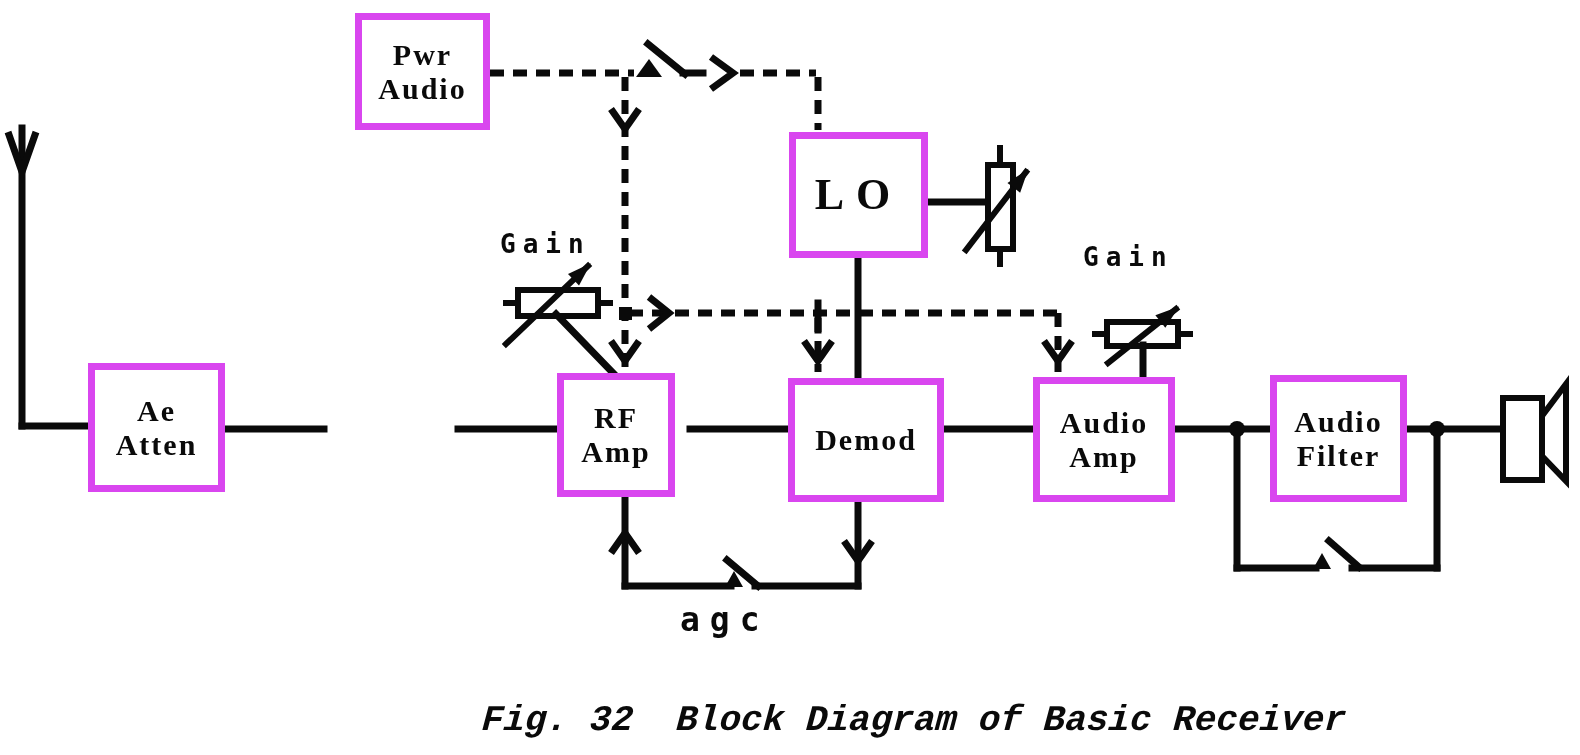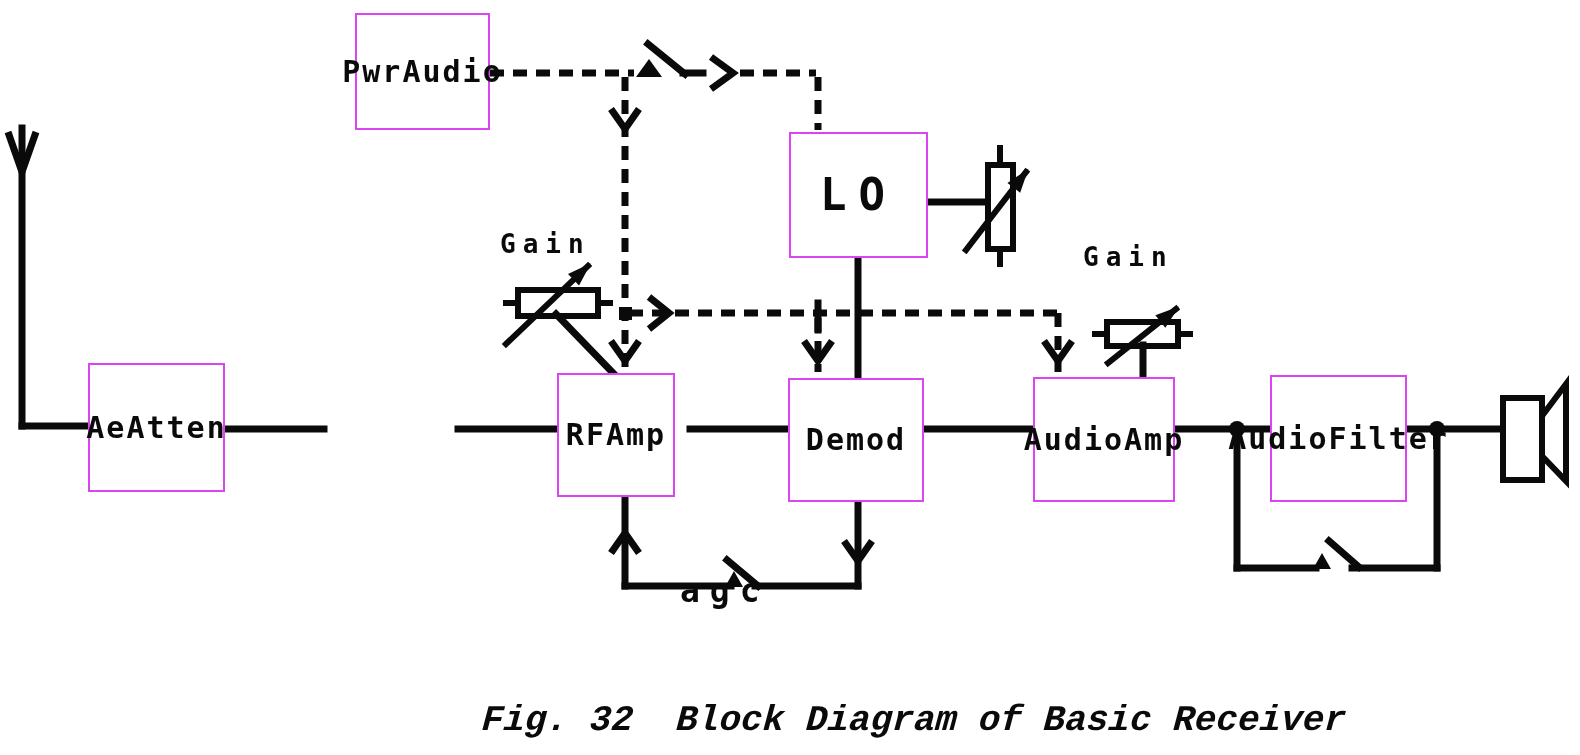--- a/index.html
+++ b/index.html
@@ -8,23 +8,23 @@
     font-family:"DejaVu Sans Mono", monospace;color:#0a0a0a;overflow:hidden;
   }
   svg.wires{position:absolute;left:0;top:0;width:1580px;height:755px;}
   .w   {stroke:#0a0a0a;stroke-width:7;fill:none;stroke-linecap:square;}
   .w6  {stroke:#0a0a0a;stroke-width:6;fill:none;stroke-linecap:square;}
   .wd  {stroke:#0a0a0a;stroke-width:7;fill:none;stroke-dasharray:14 9;stroke-linecap:butt;}
   .arr {stroke:#0a0a0a;stroke-width:7;fill:none;stroke-linecap:butt;stroke-linejoin:miter;}
   .ink {fill:#0a0a0a;stroke:none;}
   .boxfill{fill:#ffffff;stroke:#0a0a0a;stroke-width:6;}
   .block{
-    position:absolute;box-sizing:border-box;border:2px solid #d946ef;background:#ffffff;
-    display:flex;align-items:center;justify-content:center;
-    font-weight:bold;font-size:30px;line-height:1.12;letter-spacing:2px;text-align:center;
+    position:absolute;box-sizing:border-box;border:7px solid #d946ef;background:#ffffff;
+    display:flex;flex-direction:column;align-items:center;justify-content:center;
+    font-weight:bold;font-size:30px;line-height:1.12;letter-spacing:2px;text-align:center;font-family:Liberation Serif, serif;
   }
   .block.lo{font-size:44px;letter-spacing:12px;align-items:center;}
   .floating-label{
     position:absolute;font-weight:bold;font-size:26px;letter-spacing:7px;white-space:pre;
   }
   .agc-label{font-size:33px;letter-spacing:10px;}
   .caption{
     position:absolute;left:482px;top:700px;
     font-family:"Liberation Mono", monospace;font-style:italic;font-weight:bold;
     font-size:36px;white-space:pre;color:#0a0a0a;transform:skewX(-4deg);
@@ -154,33 +154,33 @@
     <span>Ae</span>
     <span>Atten</span>
   </div>
 
 
   <div class="block" style="left:557px;top:373px;width:118px;height:124px">
     <span>RF</span>
     <span>Amp</span>
   </div>
 
-  <div class="block" style="left:788px;top:378px;width:136px;height:124px">
+  <div class="block" style="left:788px;top:378px;width:156px;height:124px">
     <span>Demod</span>
   </div>
 
   <div class="block" style="left:1033px;top:377px;width:142px;height:125px">
     <span>Audio</span>
     <span>Amp</span>
   </div>
 
   <div class="block" style="left:1270px;top:375px;width:137px;height:127px">
     <span>Audio</span>
     <span>Filter</span>
   </div>
 
   <div class="floating-label" style="left:500px;top:229px">Gain</div>
   <div class="floating-label" style="left:1083px;top:242px">Gain</div>
-  <div class="floating-label agc-label" style="left:680px;top:571px">agc</div>
+  <div class="floating-label agc-label" style="left:680px;top:600px">agc</div>
 
   <div class="caption">Fig. 32  Block Diagram of Basic Receiver</div>
 
 </div>
 
 </body></html>

